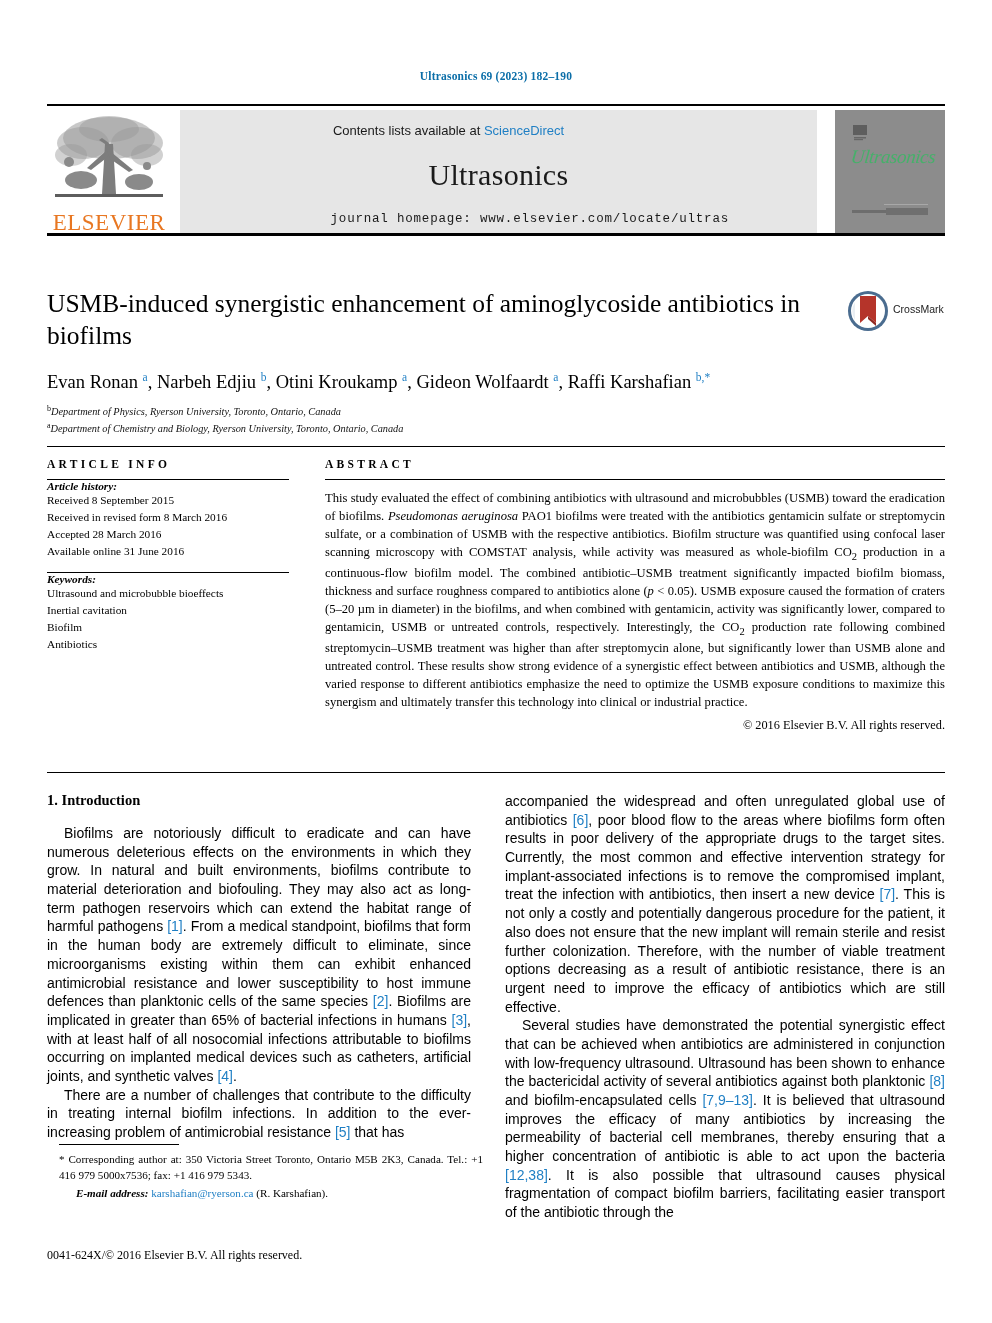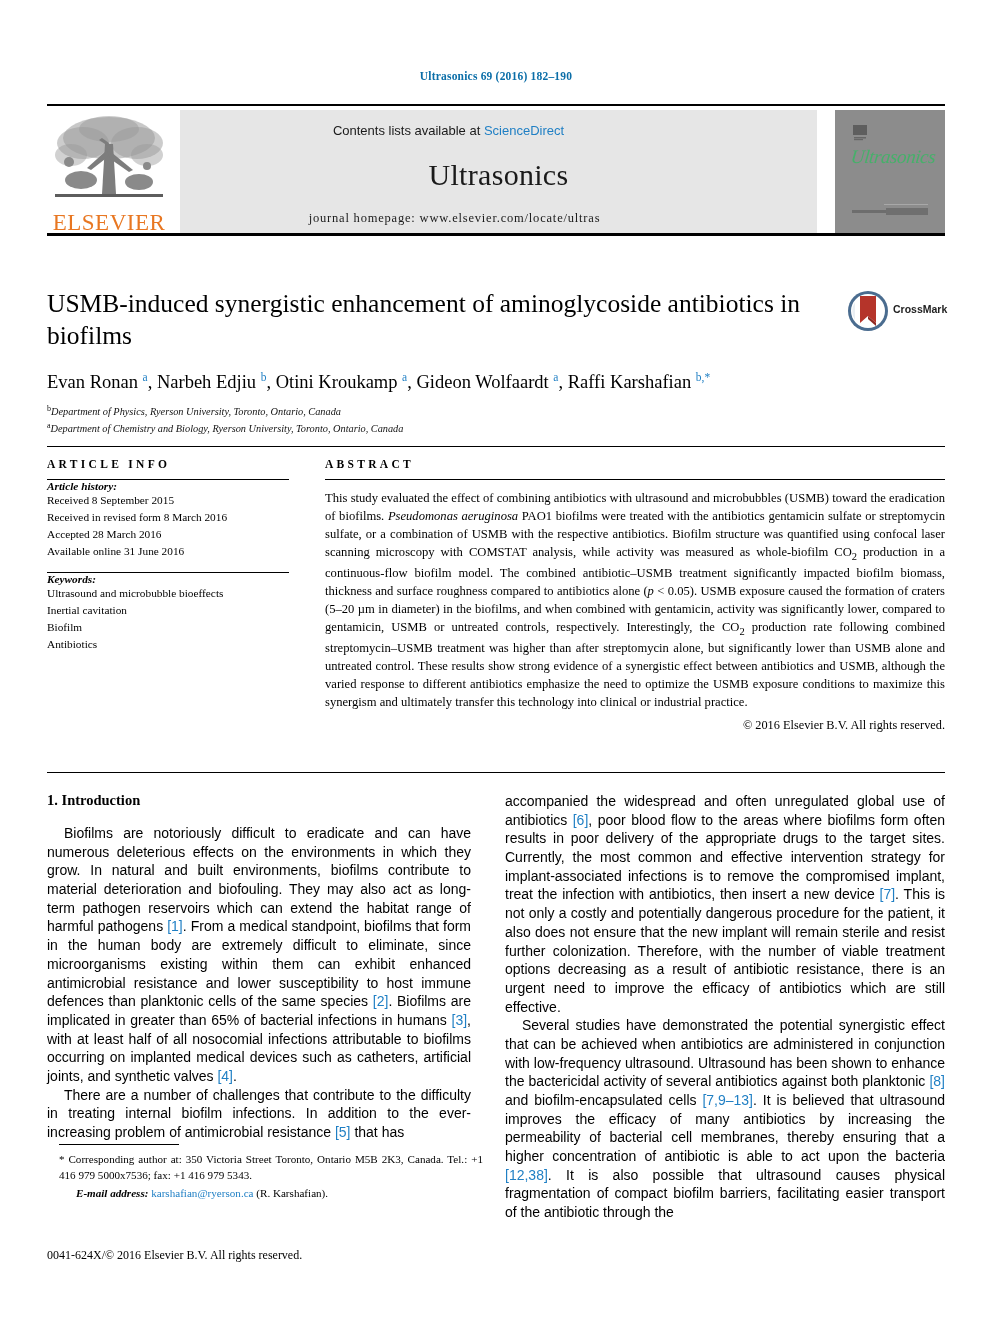--- a/index.html
+++ b/index.html
@@ -92,22 +92,22 @@
     text-align: center;
     font-family: "Liberation Serif", serif;
     font-size: 30px;
     color: #1a1a1a;
     letter-spacing: .3px;
   }
   .homepage-line {
     position: absolute;
     left: 0; bottom: 10px;
     width: 549px;
-    text-align: center;
-    font-family: Liberation Serif, serif;
+    text-align: right;
+    font-family: Liberation Mono, monospace;
     font-size: 12.5px;
     color: #1a1a1a;
     letter-spacing: .8px;
   }
   .cover-thumb {
     position: absolute;
     right: 0; top: 6px;
     width: 110px;
     height: 126px;
     background: #8c8c8c;
@@ -181,21 +181,21 @@
   .crossmark {
     position: absolute;
     right: 0; top: 2px;
     width: 98px; height: 44px;
   }
   .crossmark-label {
     position: absolute;
     left: 46px; top: 13px;
     font-family: "Liberation Sans", sans-serif;
     font-size: 10.5px;
-    font-weight: bold;
+    font-weight: normal;
     color: #222;
   }
   .authors {
     margin-top: 19px;
     font-family: "Liberation Serif", serif;
     font-size: 18.5px;
     color: #000;
     line-height: 1.2;
   }
   .authors sup {
@@ -352,21 +352,21 @@
     font-size: 12px;
     color: #000;
     line-height: 1.4;
   }
 </style>
 </head>
 <body>
 
 <div class="page">
 
-  <div class="running-head">Ultrasonics 69 (2016) 182–190</div>
+  <div class="running-head">Ultrasonics 69 (2023) 182–190</div>
 
   <div class="masthead">
     <div class="rule-top"></div>
 
     <div class="elsevier-block">
       <svg class="tree-svg" width="124" height="100" viewBox="0 0 124 100">
         <g fill="#9a9a9a">
           <ellipse cx="62" cy="28" rx="46" ry="21" opacity=".55"></ellipse>
           <ellipse cx="36" cy="33" rx="26" ry="16" opacity=".5"></ellipse>
           <ellipse cx="90" cy="33" rx="26" ry="16" opacity=".5"></ellipse>

